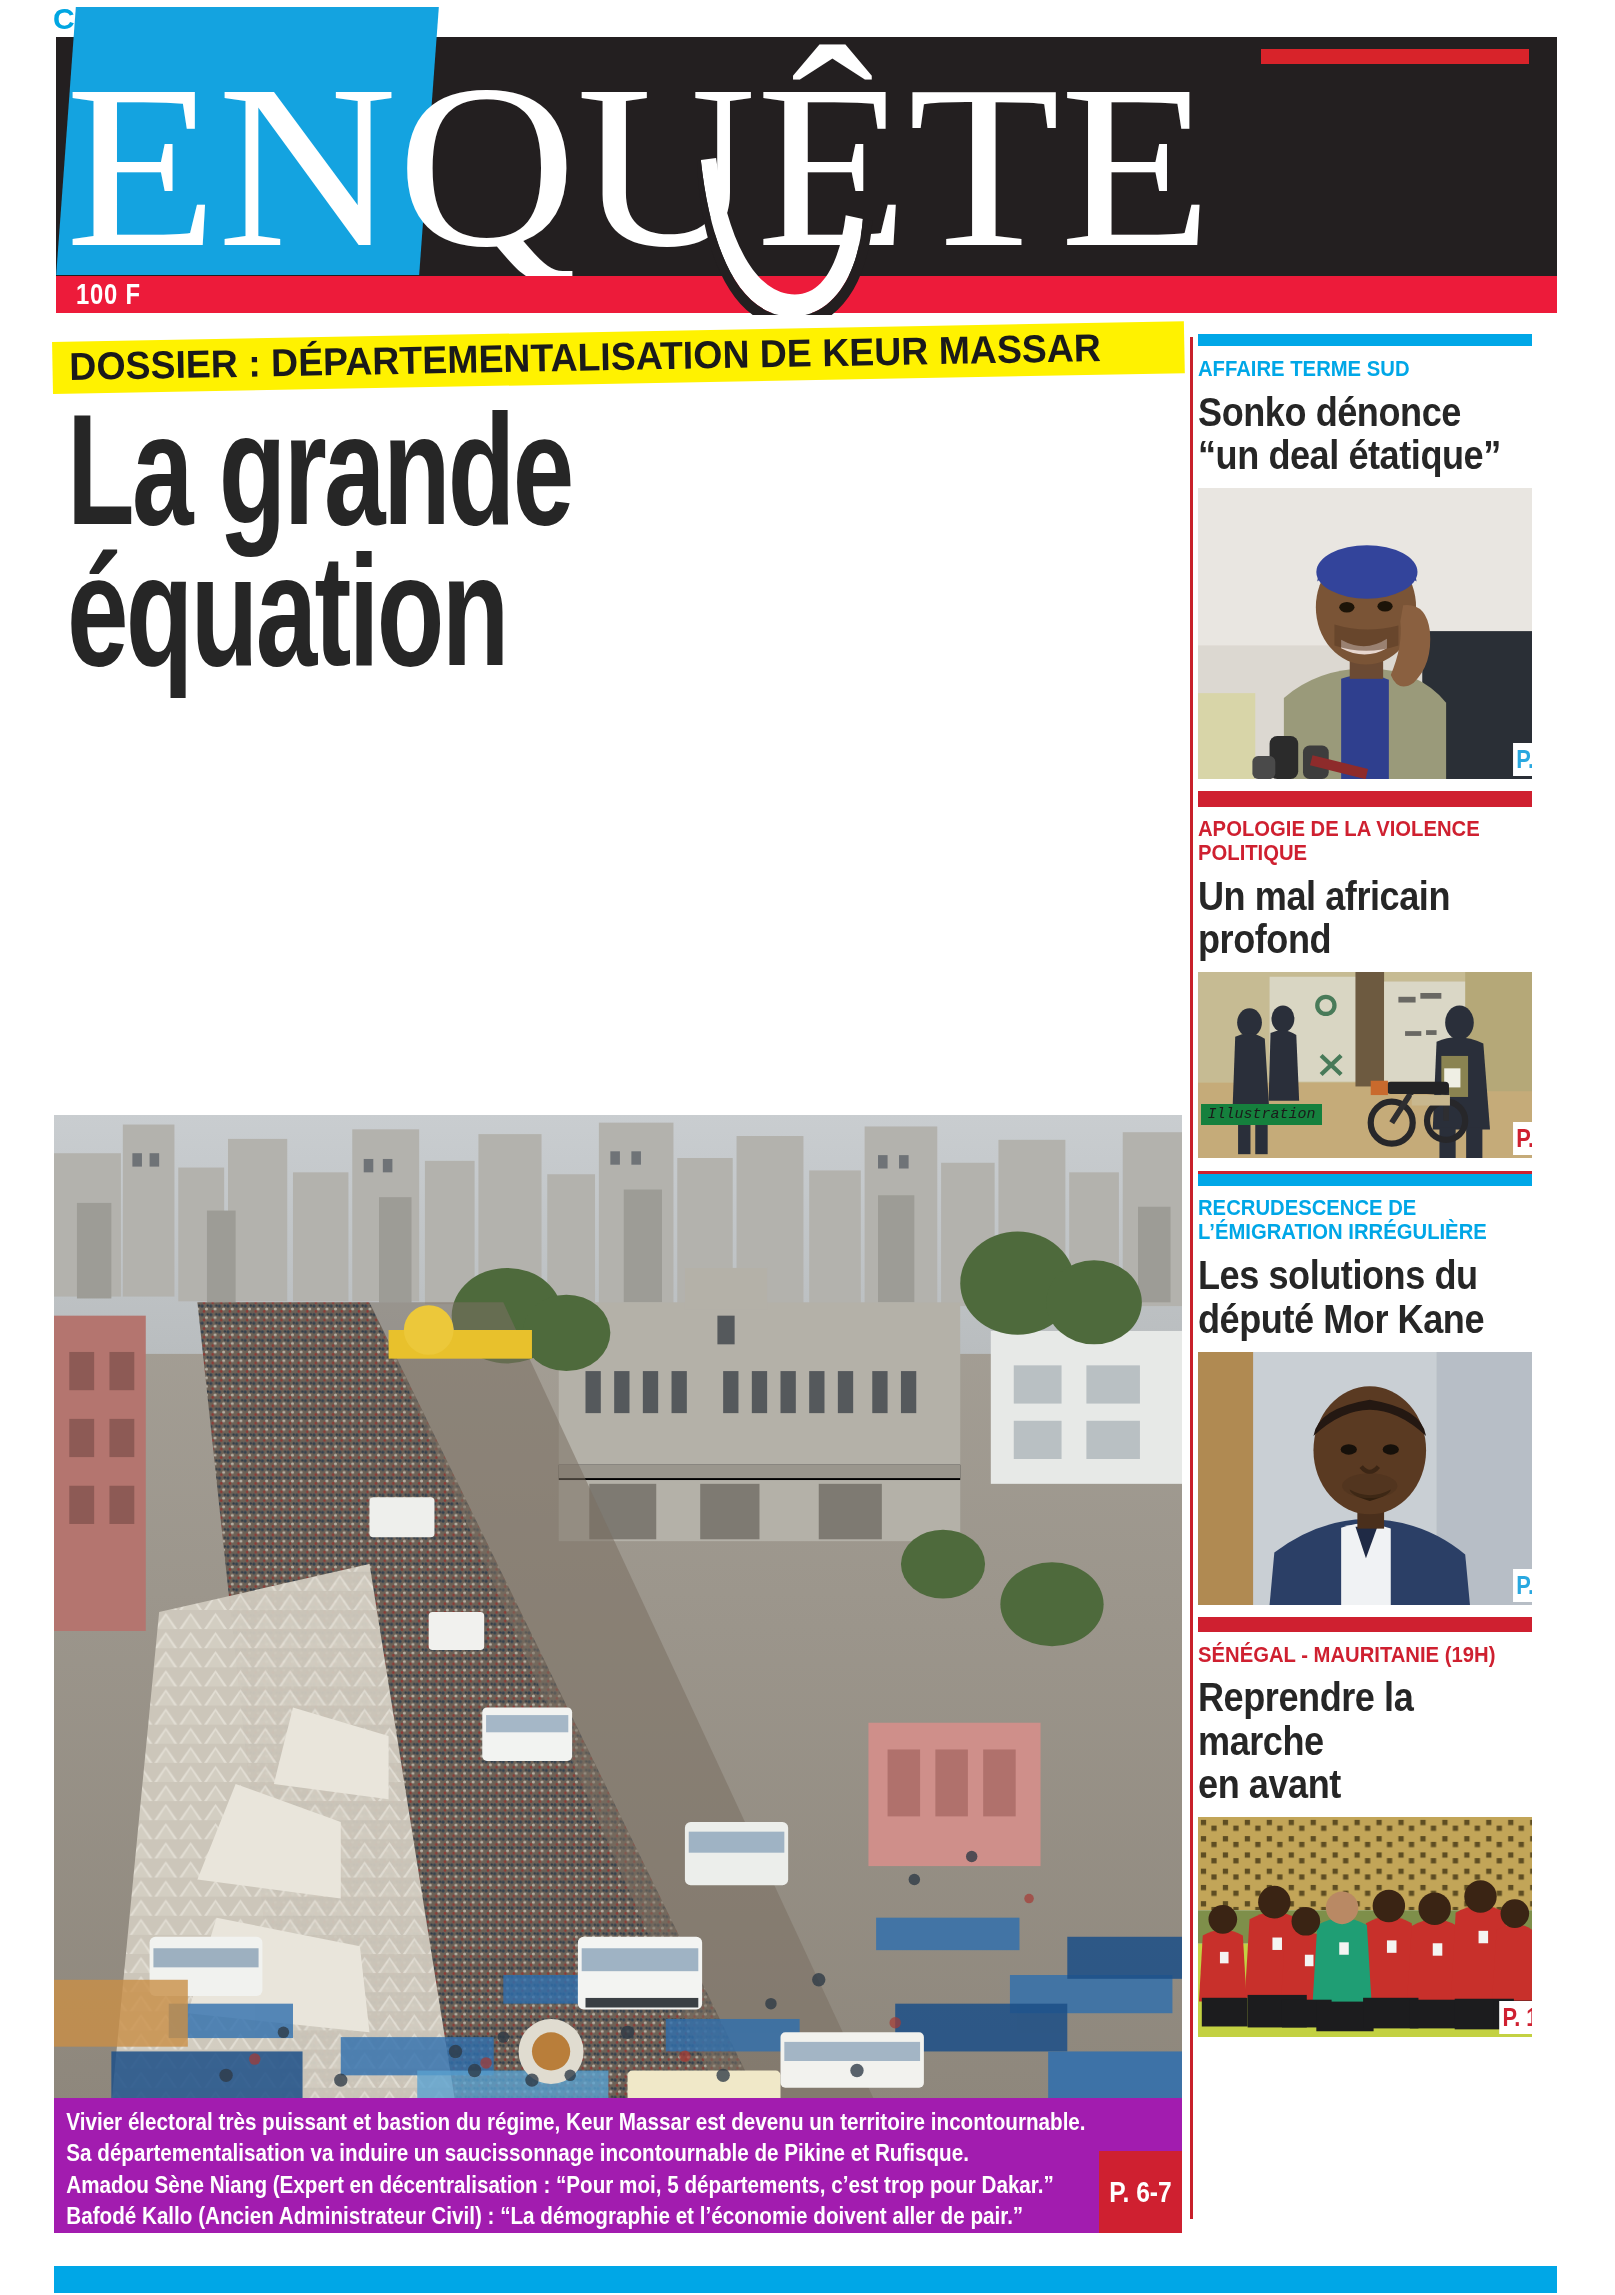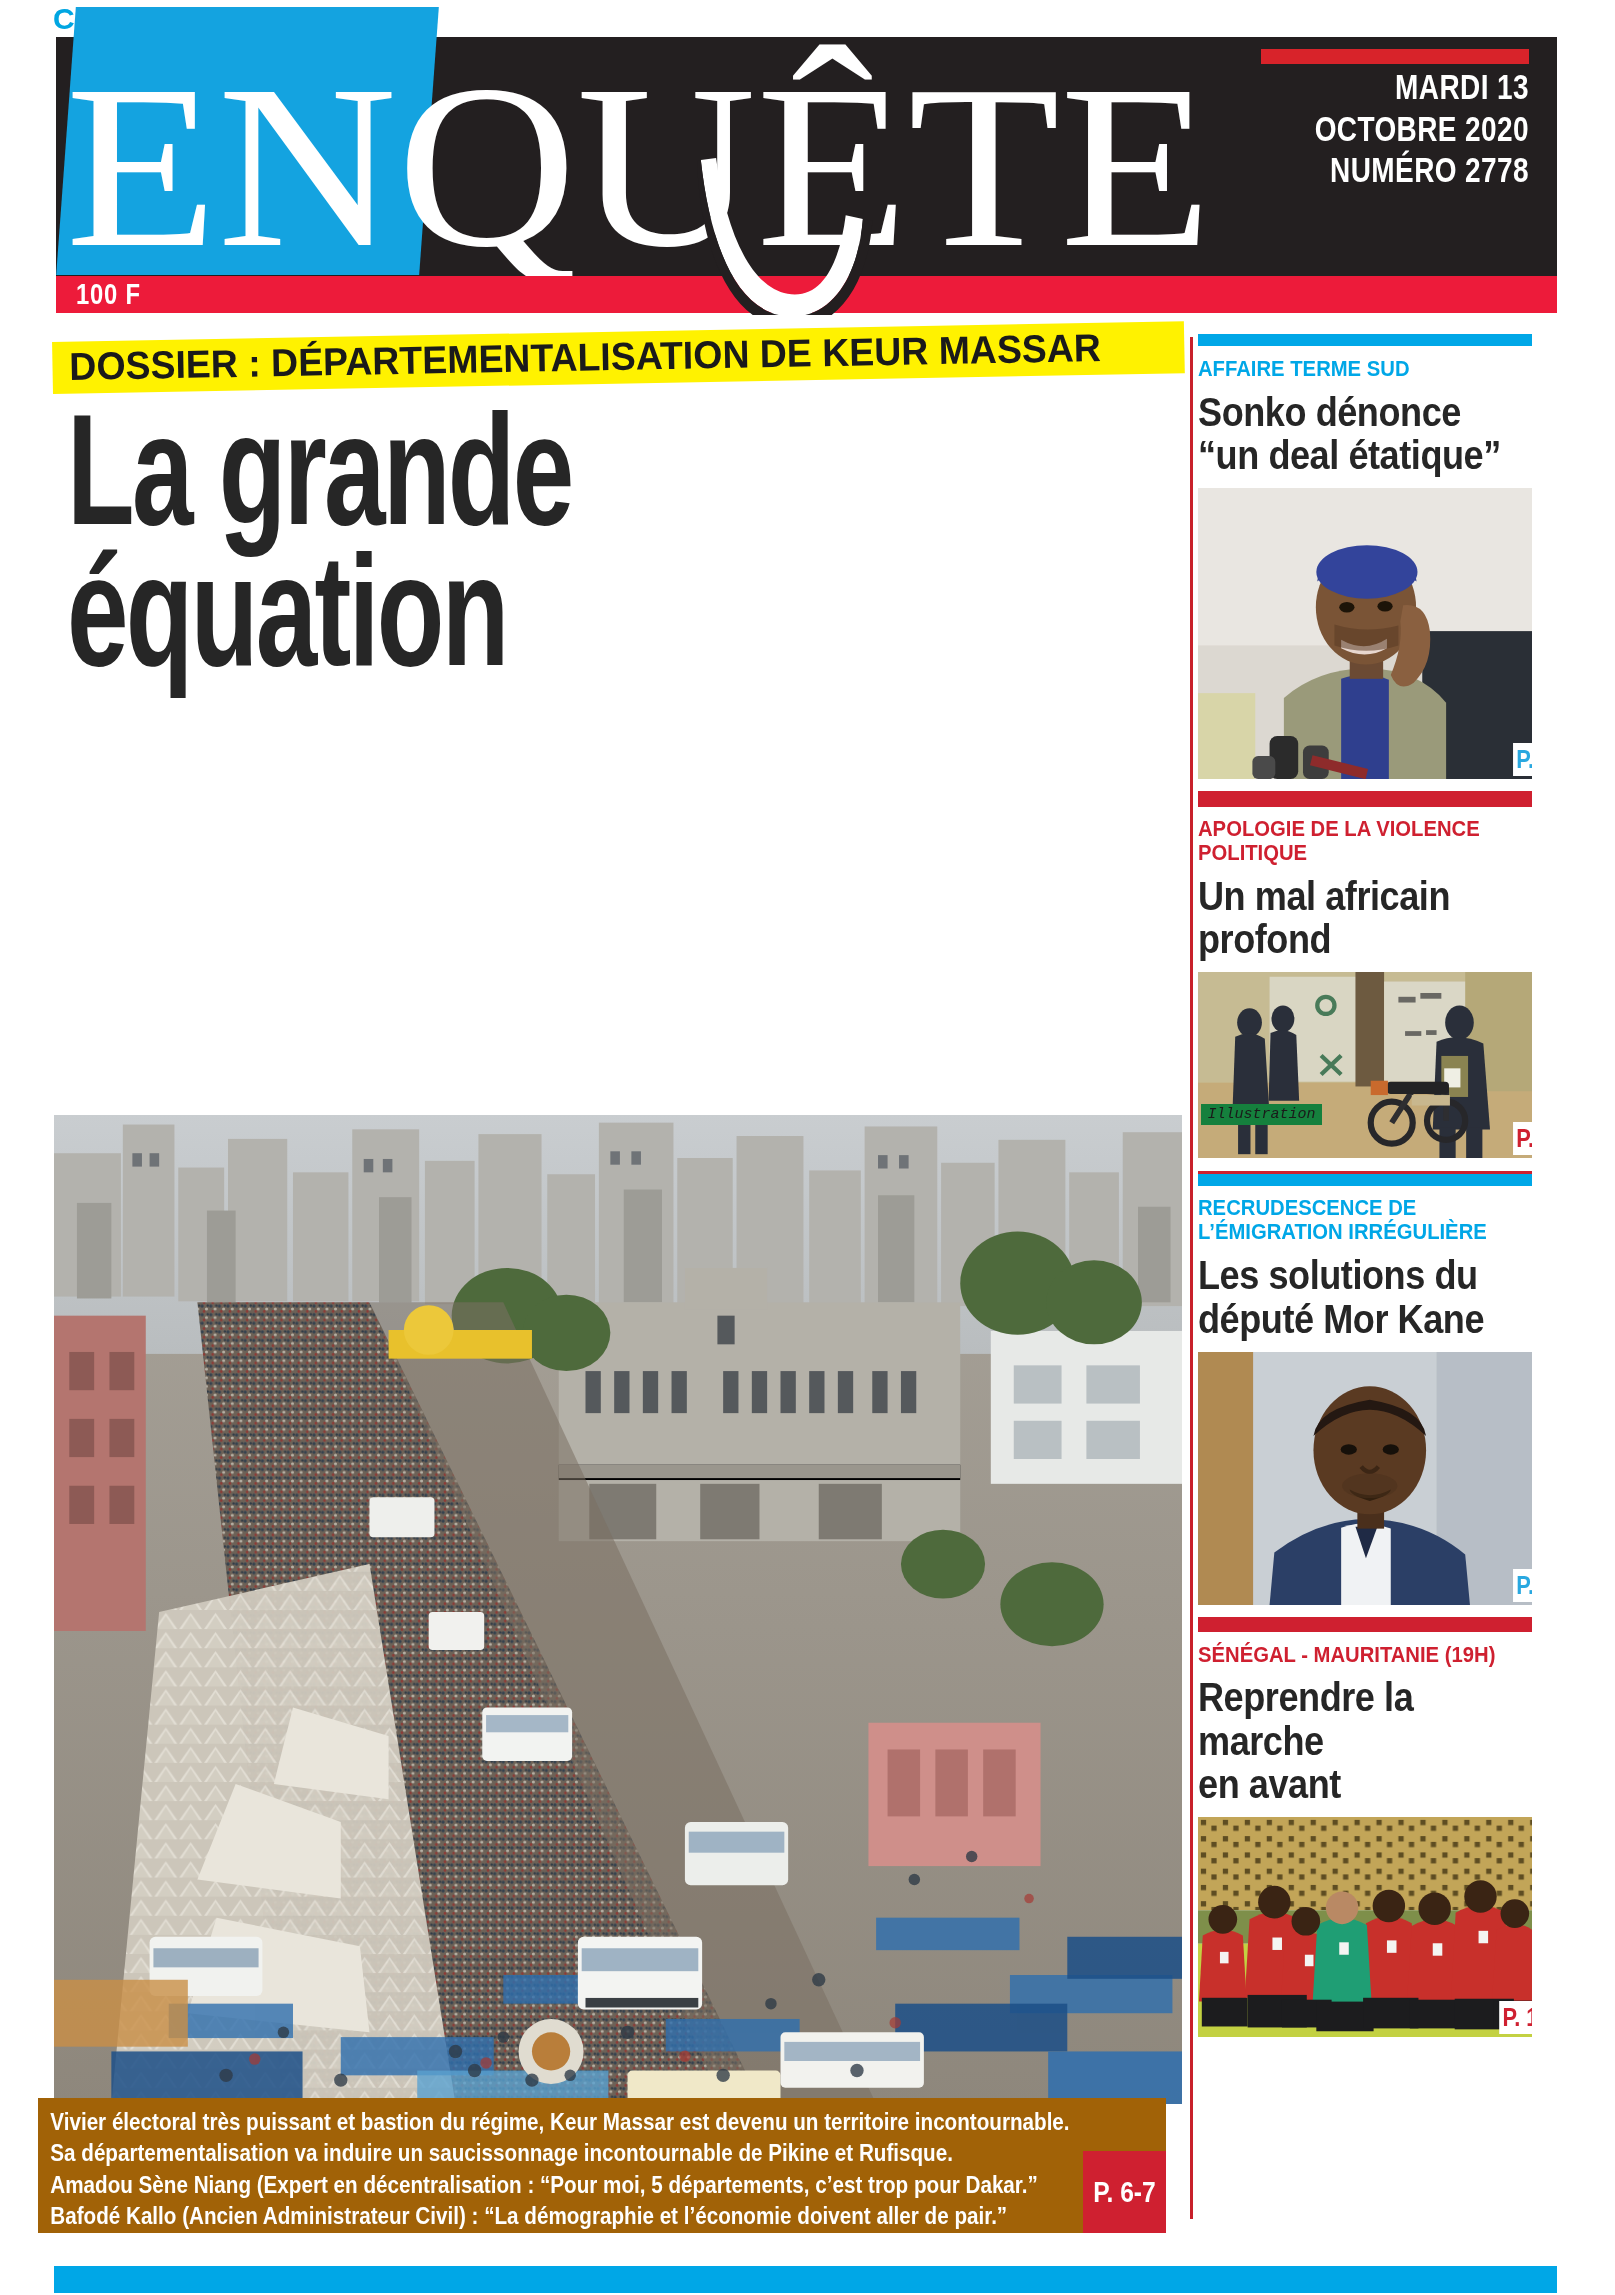--- a/index.html
+++ b/index.html
@@ -45,21 +45,21 @@
            line-height:.79;letter-spacing:-3.8px;}
   .bighead .l1,.bighead .l2{display:block;font-size:158px;transform:scaleX(.70);
            transform-origin:left center;white-space:nowrap;}
   .bighead .l2{margin-top:16px;}
 
   
   .mainphoto{position:absolute;left:54px;top:1115px;width:1128px;height:989px;overflow:hidden;}
   .mainphoto svg{display:block;width:100%;height:100%;}
 
   
-  .capbox{position:absolute;left:38px;top:2098px;width:1128px;height:135px;background:#a16207;}
+  .capbox{position:absolute;left:54px;top:2098px;width:1128px;height:135px;background:#a21caf;}
   .capbox p{margin:0;color:#fff;font-weight:700;font-size:24px;line-height:1.315;
             padding-left:14.3px;transform:scaleX(.86);transform-origin:left center;white-space:nowrap;}
   .capbox .cap-lines{padding-top:7.6px;}
   .pgtag{position:absolute;right:0;top:53px;width:83px;height:82px;background:#cf2030;margin-left:20px;}
   .pgtag span{display:block;color:#fff;font-weight:700;font-size:30px;text-align:center;
               line-height:82px;transform:scaleX(.82);}
 
   
   .footbar{position:absolute;left:54px;top:2266px;width:1503px;height:27px;background:#00a7e7;}
 
@@ -96,25 +96,20 @@
   <div class="mh-black"></div>
   <div class="mh-cyan"></div>
 
   <div class="mh-logo">
     <svg viewBox="0 0 2460 500" xmlns="http://www.w3.org/2000/svg" aria-hidden="true">
       <text x="20" y="418" font-family="Liberation Serif, serif" font-weight="400" font-size="470" fill="#ffffff" transform="scale(1,1.04)" textLength="2400" lengthAdjust="spacingAndGlyphs">ENQUÊTE</text>
     </svg>
   </div>
 
   <div class="mh-redbar"></div>
-  <div class="mh-date">
-    <div>MARDI 13</div>
-    <div>OCTOBRE 2020</div>
-    <div>NUMÉRO 2778</div>
-  </div>
 </div>
 
 <div class="priceband">
   <div class="pf">100 F</div>
 </div>
 
 <div class="qtail">
   <svg viewBox="0 0 430 330" xmlns="http://www.w3.org/2000/svg">
     <path d="M40,0 C60,150 110,270 190,285 C265,298 300,215 312,120 L348,128
              C338,250 282,340 188,332 C78,322 26,170 8,4 Z" fill="#ffffff"></path>

